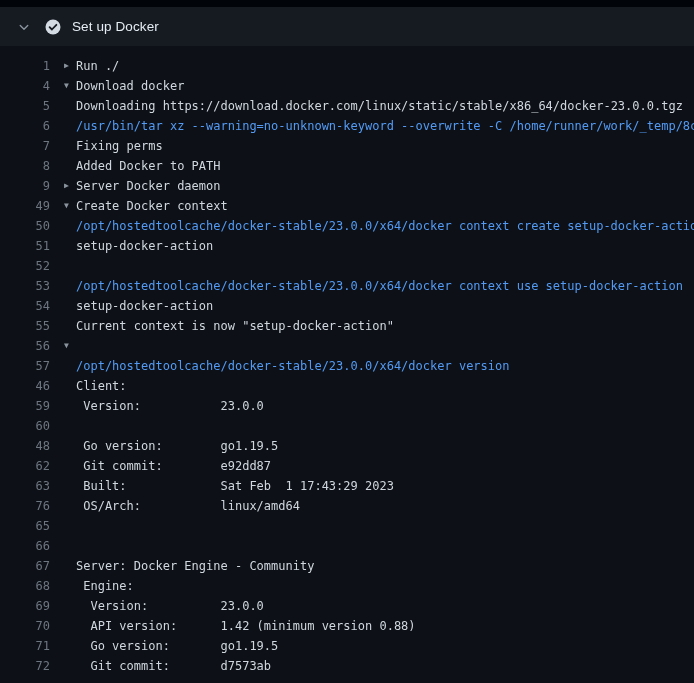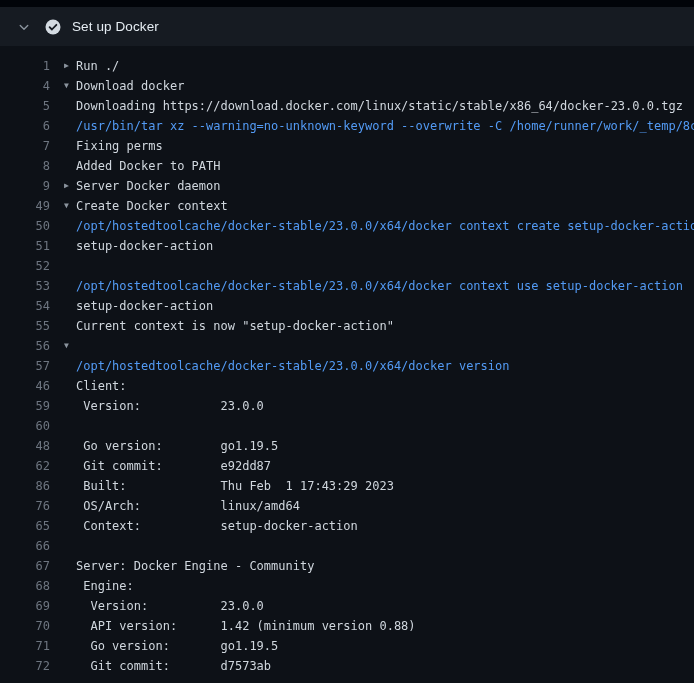--- a/index.html
+++ b/index.html
@@ -123,23 +123,23 @@
       <div class="line"><a class="num">53</a><span class="arrow"></span><span class="content"><span class="cmd">/opt/hostedtoolcache/docker-stable/23.0.0/x64/docker context use setup-docker-action</span></span></div>
       <div class="line"><a class="num">54</a><span class="arrow"></span><span class="content"><span class="plain">setup-docker-action</span></span></div>
       <div class="line"><a class="num">55</a><span class="arrow"></span><span class="content"><span class="plain">Current context is now "setup-docker-action"</span></span></div>
       <div class="line"><a class="num">56</a><span class="arrow">▼</span></div>
       <div class="line"><a class="num">57</a><span class="arrow"></span><span class="content"><span class="cmd">/opt/hostedtoolcache/docker-stable/23.0.0/x64/docker version</span></span></div>
       <div class="line"><a class="num">46</a><span class="arrow"></span><span class="content"><span class="plain">Client:</span></span></div>
       <div class="line"><a class="num">59</a><span class="arrow"></span><span class="content"><span class="plain"> Version:           23.0.0</span></span></div>
       <div class="line"><a class="num">60</a><span class="arrow"></span></div>
       <div class="line"><a class="num">48</a><span class="arrow"></span><span class="content"><span class="plain"> Go version:        go1.19.5</span></span></div>
       <div class="line"><a class="num">62</a><span class="arrow"></span><span class="content"><span class="plain"> Git commit:        e92dd87</span></span></div>
-      <div class="line"><a class="num">86</a><span class="arrow"></span><span class="content"><span class="plain"> Built:             Thu Feb  1 17:43:29 2023</span></span></div>
+      <div class="line"><a class="num">63</a><span class="arrow"></span><span class="content"><span class="plain"> Built:             Sat Feb  1 17:43:29 2023</span></span></div>
       <div class="line"><a class="num">76</a><span class="arrow"></span><span class="content"><span class="plain"> OS/Arch:           linux/amd64</span></span></div>
-      <div class="line"><a class="num">65</a><span class="arrow"></span><span class="content"><span class="plain"> Context:           setup-docker-action</span></span></div>
+      <div class="line"><a class="num">65</a><span class="arrow"></span></div>
       <div class="line"><a class="num">66</a><span class="arrow"></span><span class="content"><span class="plain"></span></span></div>
       <div class="line"><a class="num">67</a><span class="arrow"></span><span class="content"><span class="plain">Server: Docker Engine - Community</span></span></div>
       <div class="line"><a class="num">68</a><span class="arrow"></span><span class="content"><span class="plain"> Engine:</span></span></div>
       <div class="line"><a class="num">69</a><span class="arrow"></span><span class="content"><span class="plain">  Version:          23.0.0</span></span></div>
       <div class="line"><a class="num">70</a><span class="arrow"></span><span class="content"><span class="plain">  API version:      1.42 (minimum version 0.88)</span></span></div>
       <div class="line"><a class="num">71</a><span class="arrow"></span><span class="content"><span class="plain">  Go version:       go1.19.5</span></span></div>
       <div class="line"><a class="num">72</a><span class="arrow"></span><span class="content"><span class="plain">  Git commit:       d7573ab</span></span></div>
     </div>
 </div>
 

